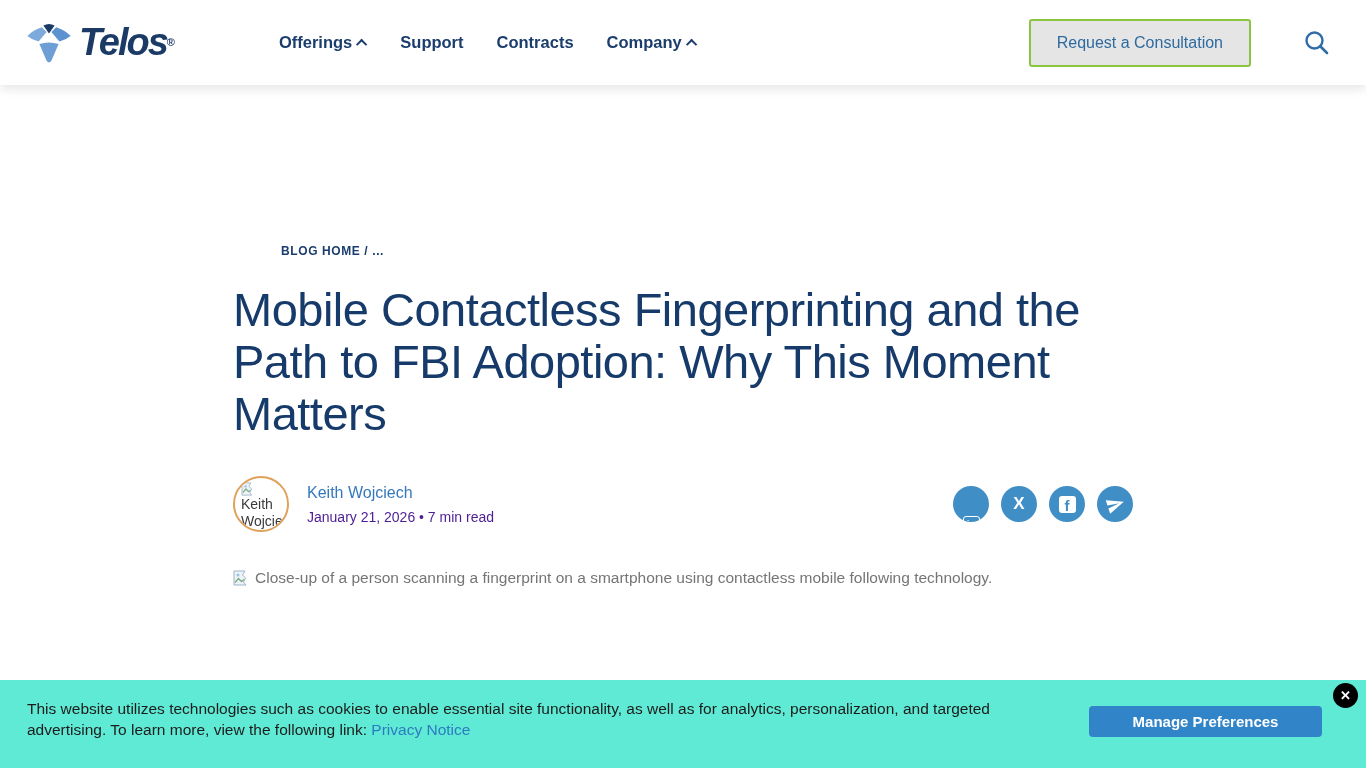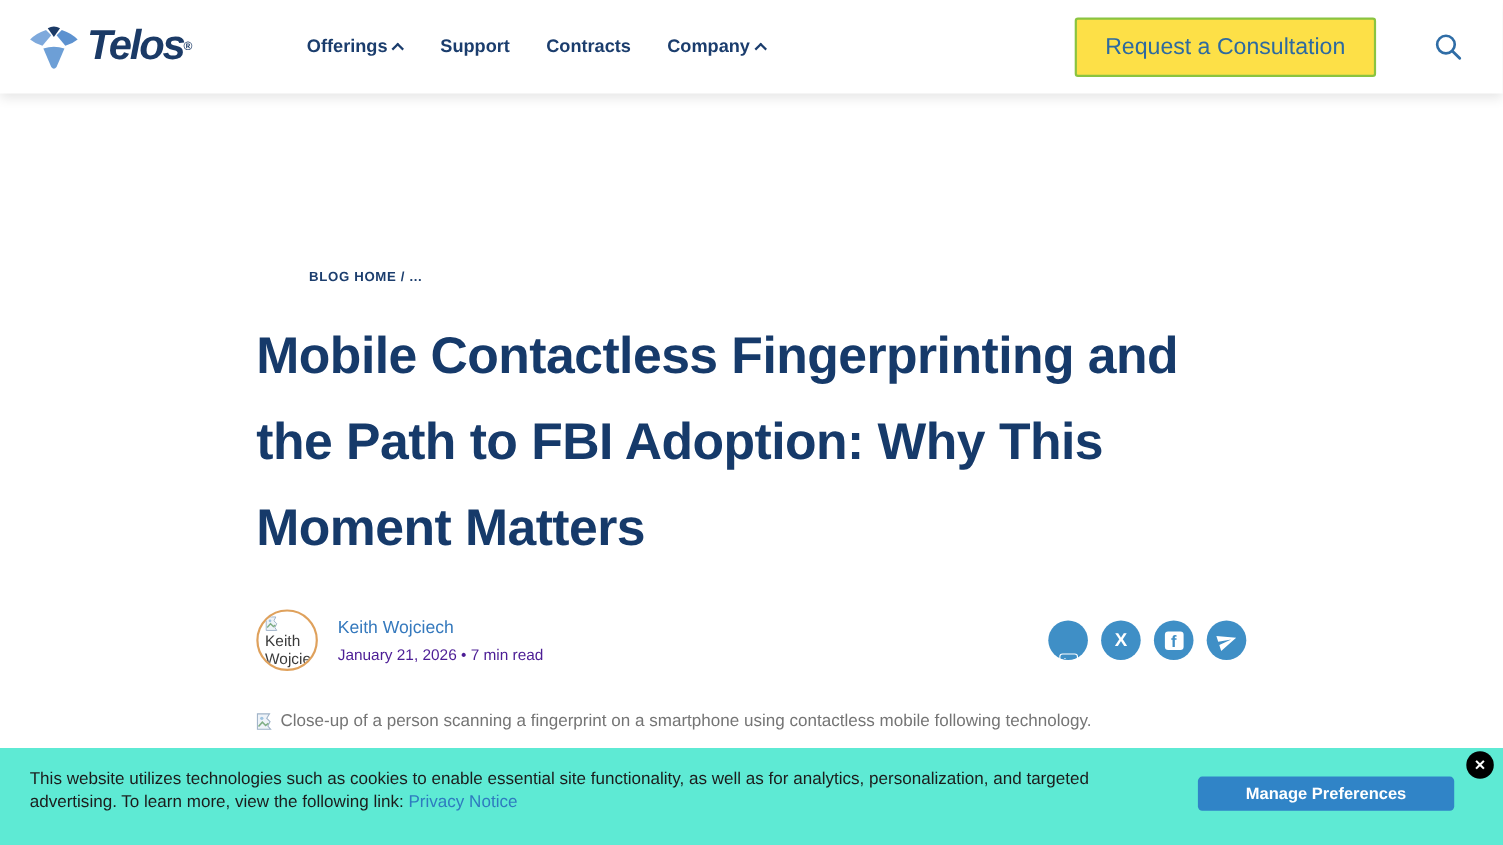--- a/index.html
+++ b/index.html
@@ -19,31 +19,31 @@
     letter-spacing:-2px; line-height:42px; }
   .logo-reg { font-size:11px; color:#1b3a66; font-style:normal; vertical-align:top; }
 
   .nav { display:flex; align-items:center; margin-left:66px; gap:33px; }
   .nav-item { display:flex; align-items:center; gap:7px; color:#1b3d6d;
     font-size:16.5px; font-weight:bold; cursor:pointer; }
   .chevron-up { width:8px; height:8px; border-left:2.4px solid #1b3d6d;
     border-top:2.4px solid #1b3d6d; transform:rotate(45deg) translateY(2px); }
 
   .header-right { margin-left:auto; display:flex; align-items:center; margin-right:36px; gap:52px; }
-  .cta-btn { border:2px solid #8ac440; border-radius:3px; background:#fde047;
-    color:#2d6aa0; font-size:21px; padding:13px 26px; cursor:pointer;
+  .cta-btn { border:2px solid #8ac440; border-radius:3px; background:#e5e5e5;
+    color:#2d6aa0; font-size:16px; padding:13px 26px; cursor:pointer;
     font-family:"Liberation Sans", sans-serif; }
   .search-btn { background:none; border:none; cursor:pointer; padding:0; line-height:0; }
 
   
   .article { width:900px; margin:0 auto; padding-top:244px; }
   .breadcrumb { font-size:12px; font-weight:bold; letter-spacing:0.6px; color:#1b3d6d;margin-left:48px; }
   .breadcrumb a { color:#1b3d6d; text-decoration:none; cursor:pointer; }
-  .page-title { margin-top:26px; font-size:47px; font-weight:bold; color:#163a6a;
-    line-height:78px; letter-spacing:-0.5px; max-width:880px; }
+  .page-title { margin-top:26px; font-size:47px; font-weight:normal; color:#163a6a;
+    line-height:52px; letter-spacing:-0.5px; max-width:880px; }
 
   .author-row { margin-top:36px; display:flex; align-items:center; }
   .avatar { width:56px; height:56px; border-radius:50%; border:2px solid #dfa15c;
     overflow:hidden; background:#ffffff; flex:0 0 auto; padding:3px 2px;
     font-size:14px; color:#3a3a3a; line-height:17px; }
   .avatar .broken-ico { display:block; margin:1px 0 0 4px; }
   .avatar .alt-txt { display:block; margin-left:4px; }
   .author-info { margin-left:18px; }
   .author-name { color:#3579bd; font-size:16px; text-decoration:none; cursor:pointer; display:block; }
   .author-meta { color:#4c1d95; font-size:14px; margin-top:7px; }

